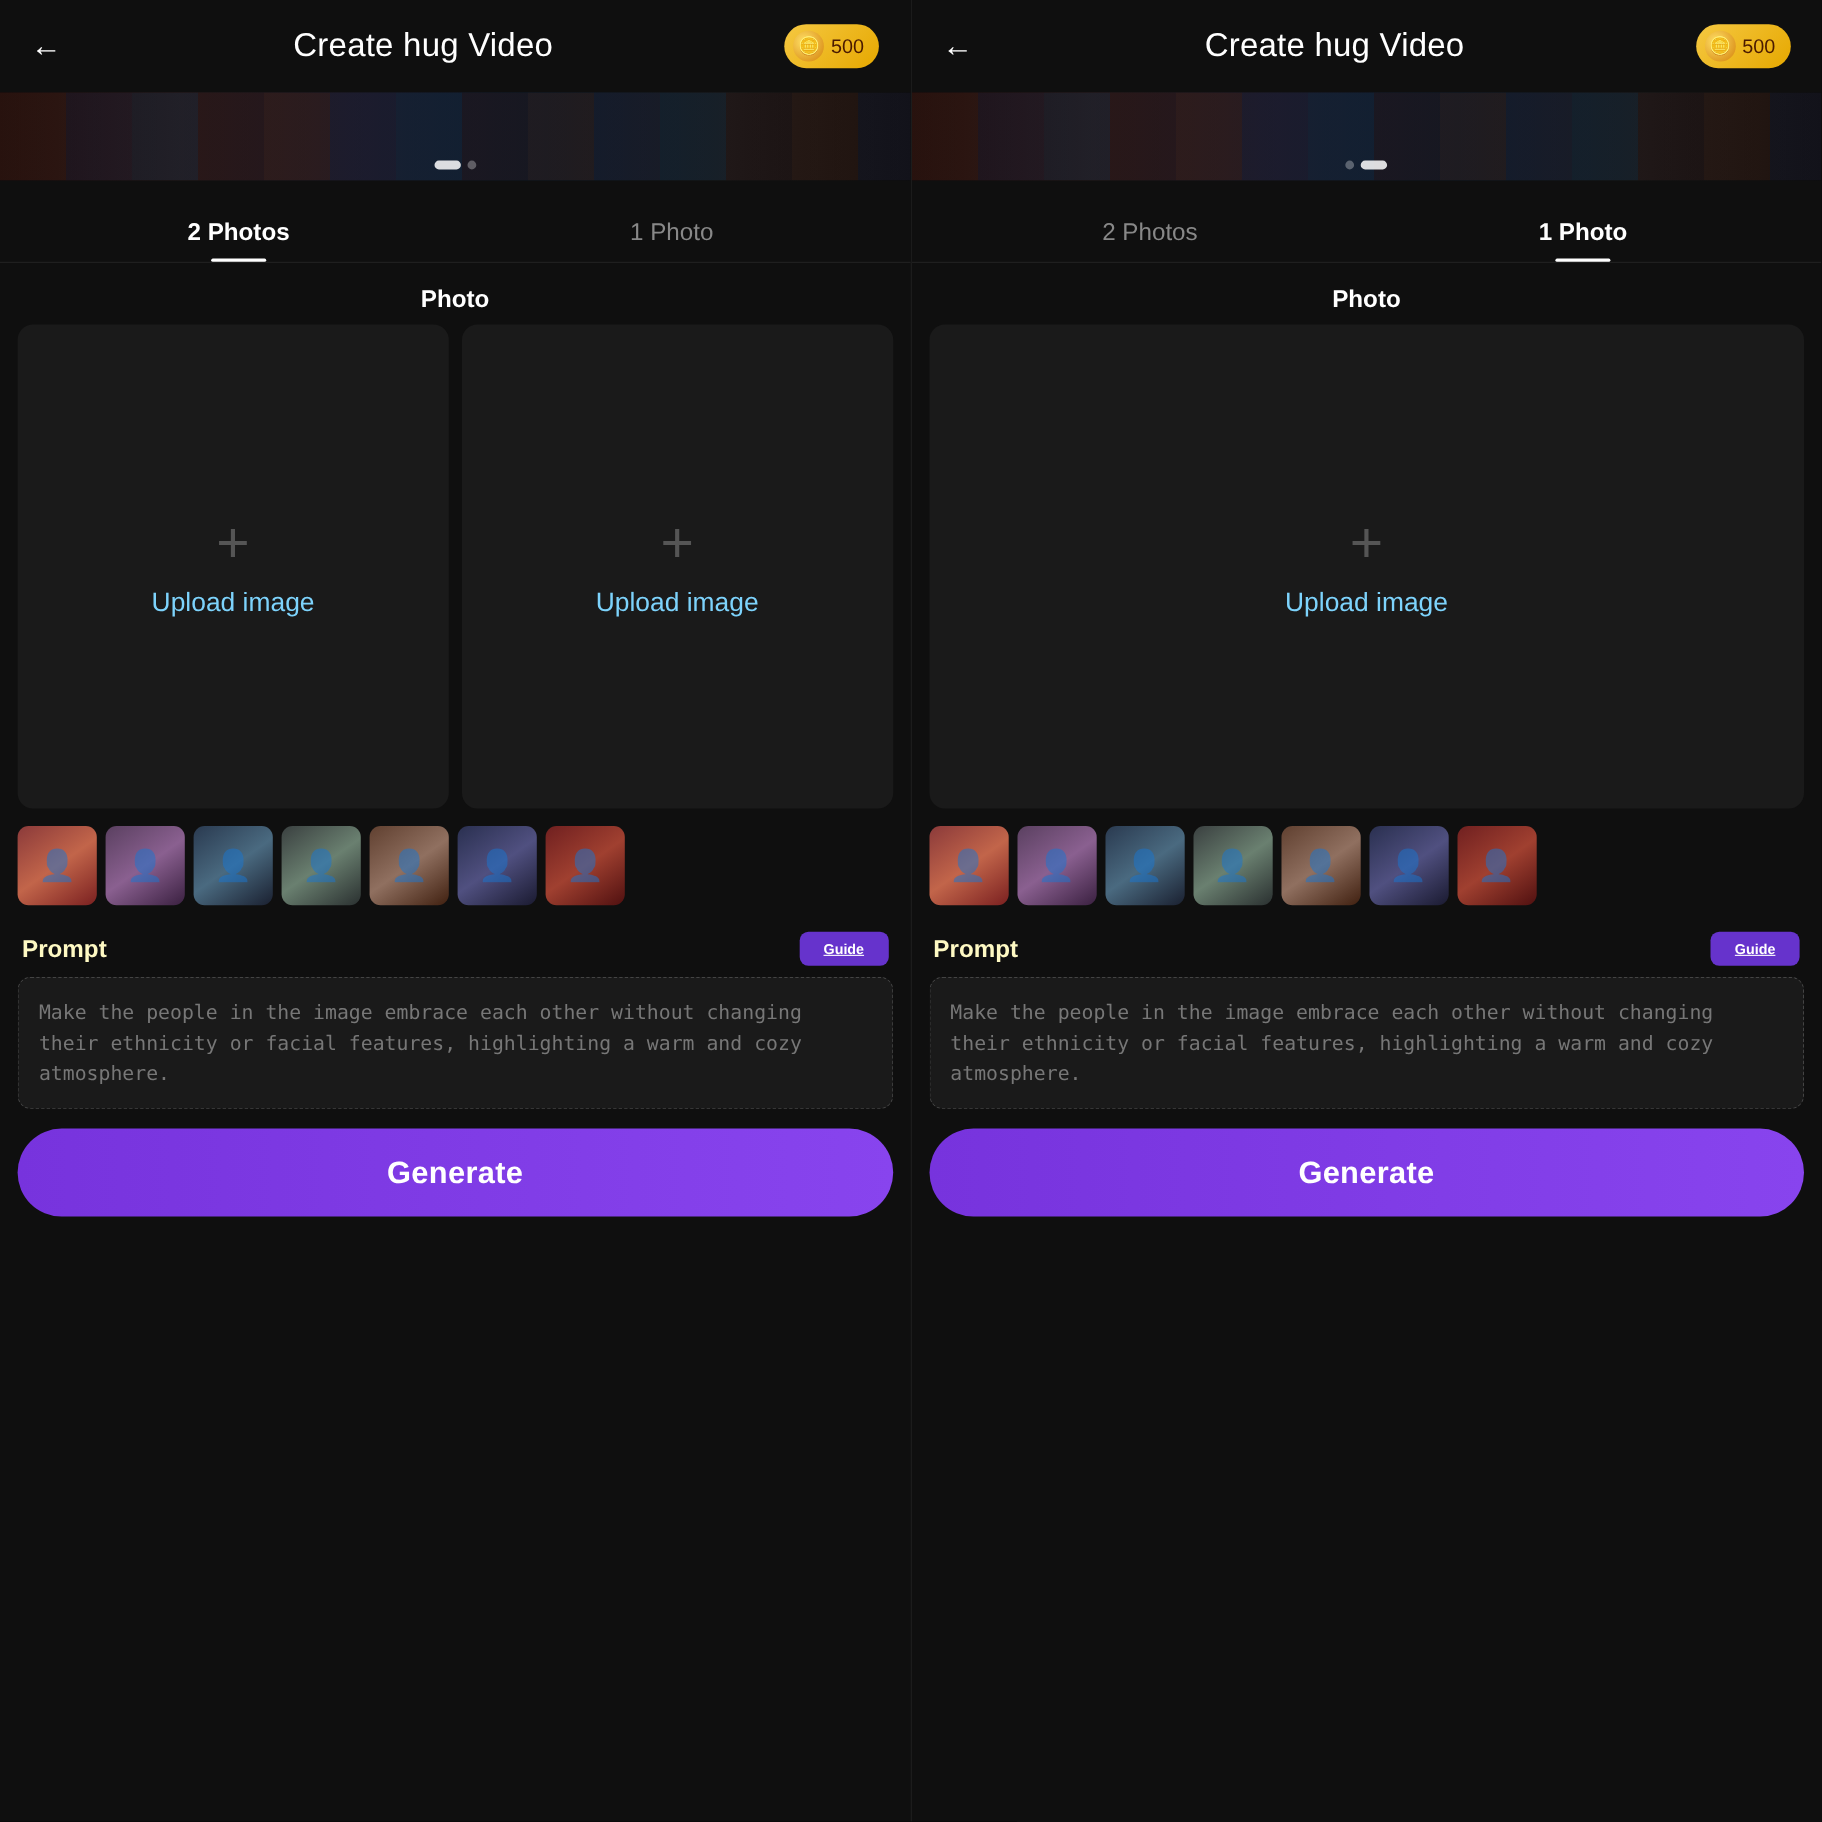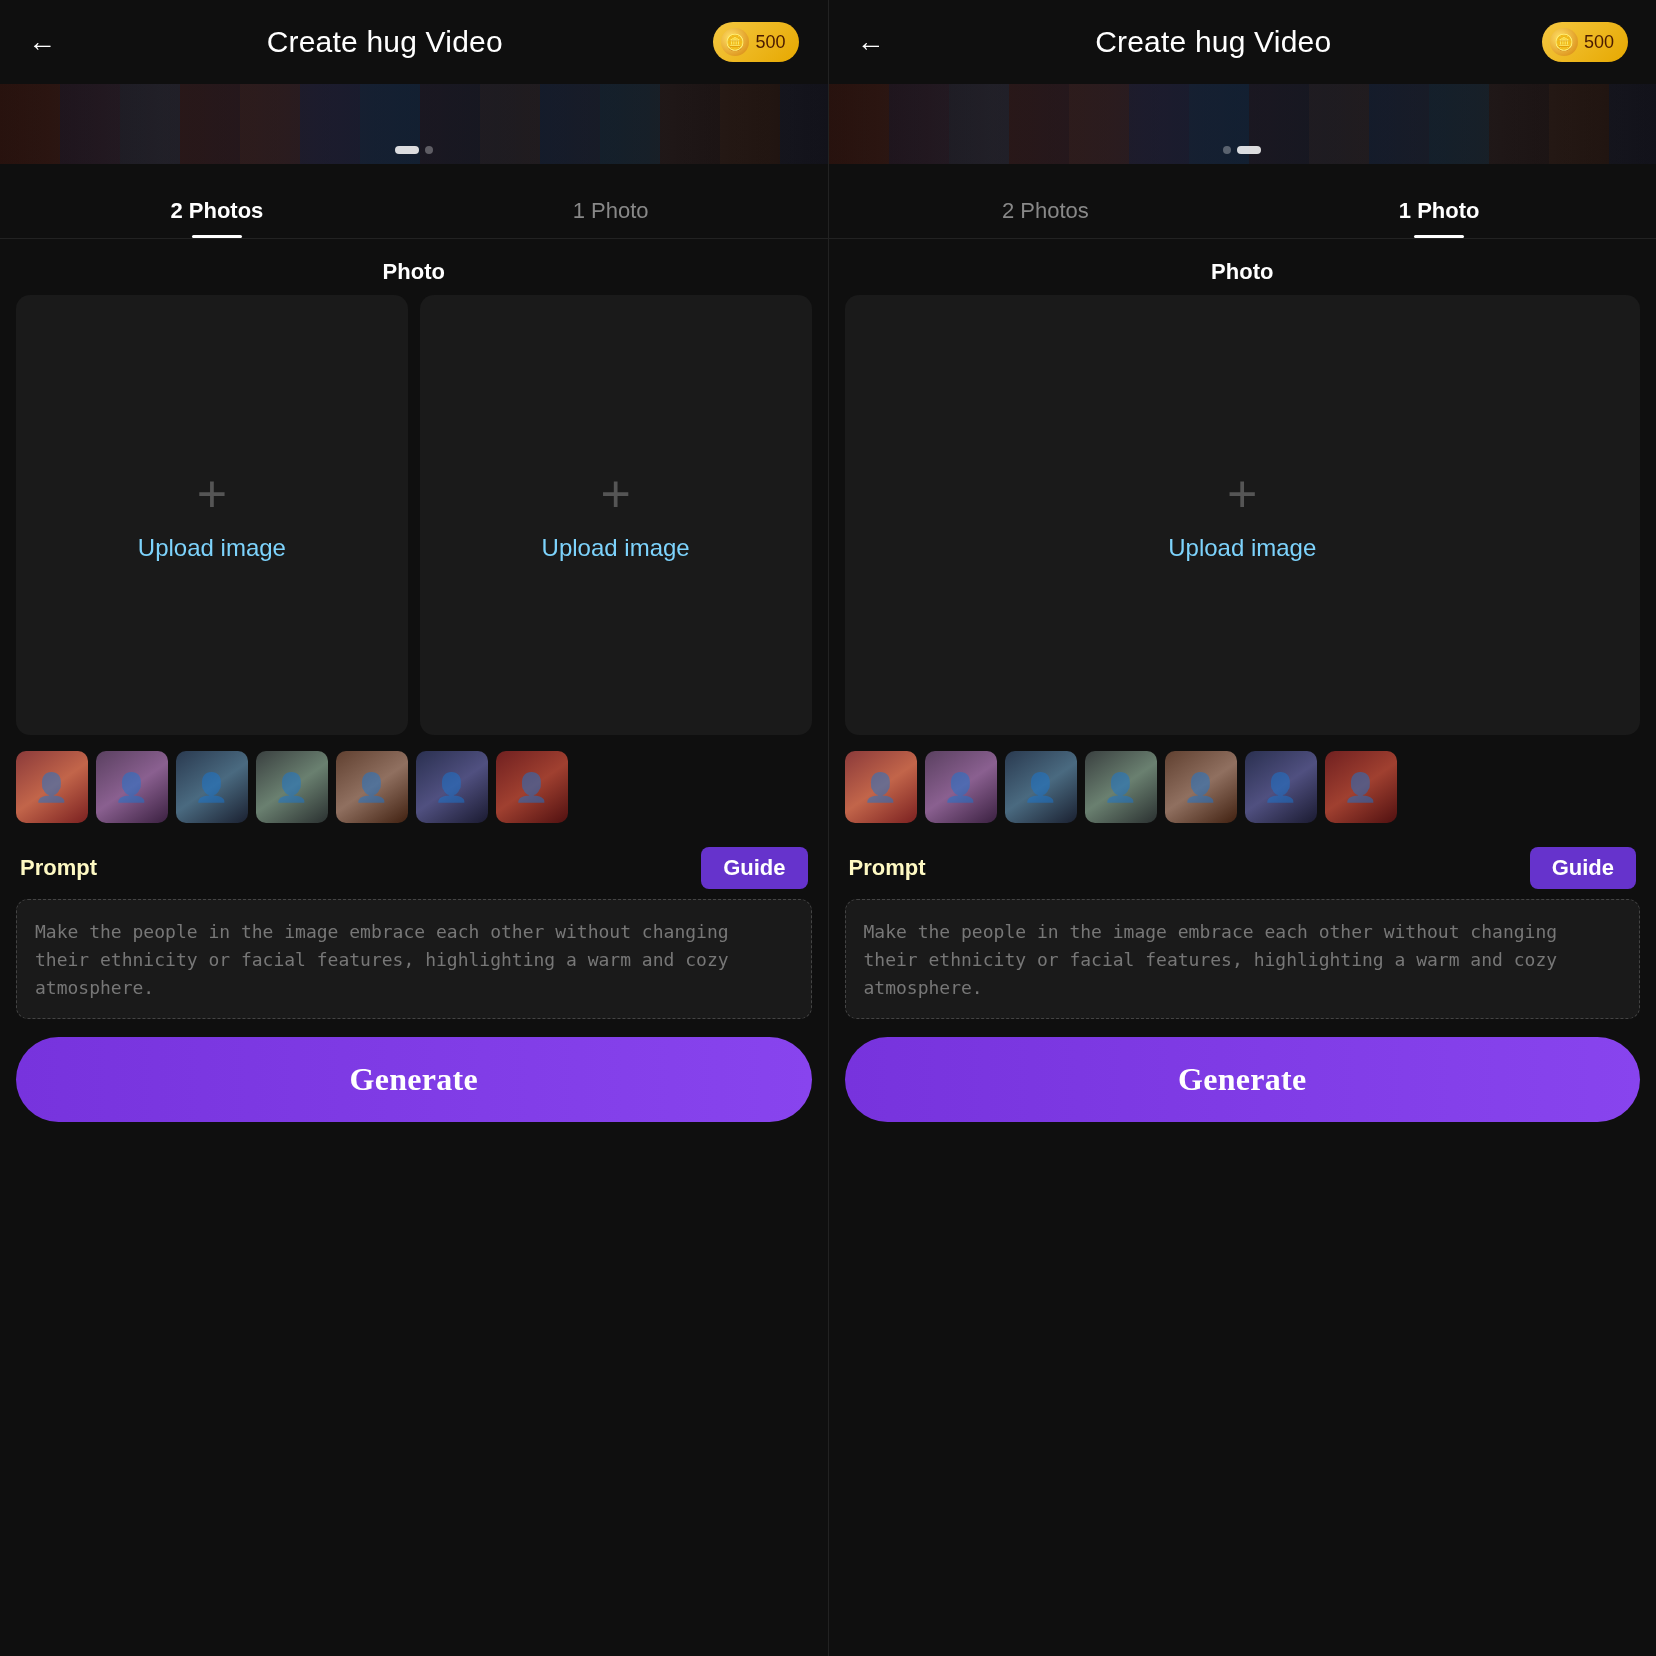--- a/index.html
+++ b/index.html
@@ -233,23 +233,24 @@
       font-size: 22px;
       font-weight: 700;
       color: #fef9c3;
     }
     .guide-btn {
       background: #6633cc;
       color: #fff;
       border: none;
       border-radius: 8px;
       padding: 8px 22px;
-      font-size: 22px;
+      font-size: 13px;
       font-weight: 600;
       cursor: pointer;
+      text-decoration: underline;
     }
     .prompt-textarea {
       margin: 0 16px;
       background: #1a1a1a;
       border: 1.5px dashed #444;
       border-radius: 12px;
       padding: 18px;
       color: #777;
       font-size: 18px;
       line-height: 1.55;
@@ -261,25 +262,24 @@
 
     
     .generate-btn {
       margin: 18px 16px;
       width: calc(100% - 32px);
       background: linear-gradient(90deg, #7733dd, #8844ee);
       color: #fff;
       border: none;
       border-radius: 50px;
       padding: 24px;
-      font-size: 32px;
+      font-size: 28px;
       font-weight: 700;
       cursor: pointer;
       letter-spacing: 0.3px;
-      font-family: Liberation Serif, serif;
     }
   </style>
 </head>
 <body>
 
 <div id="app" style="display:flex; width:1656px; min-height:1656px;">
 <div class="panel">
       <div class="header">
         <button class="back-btn">←</button>
         <span class="header-title">Create hug Video</span>

